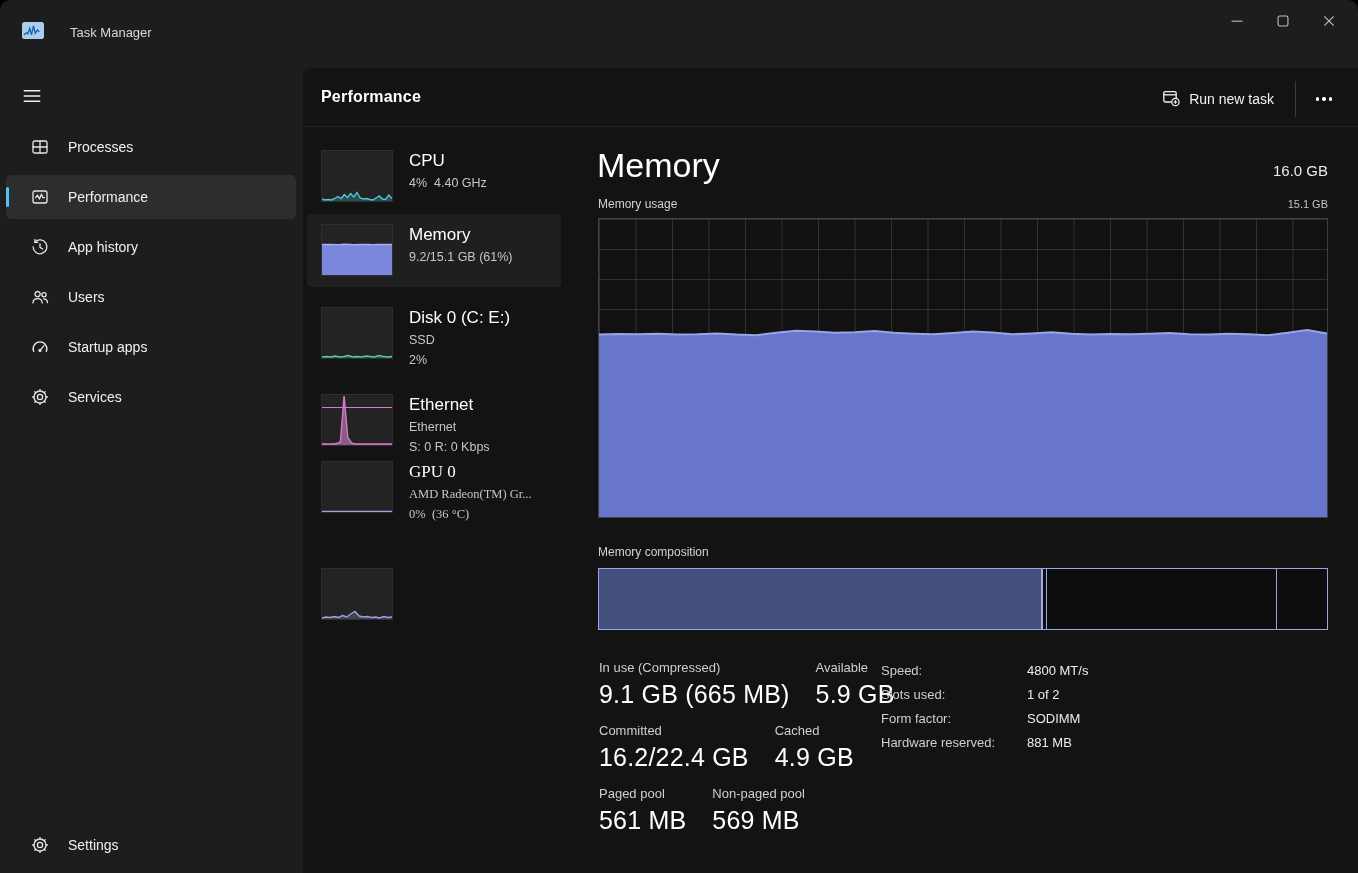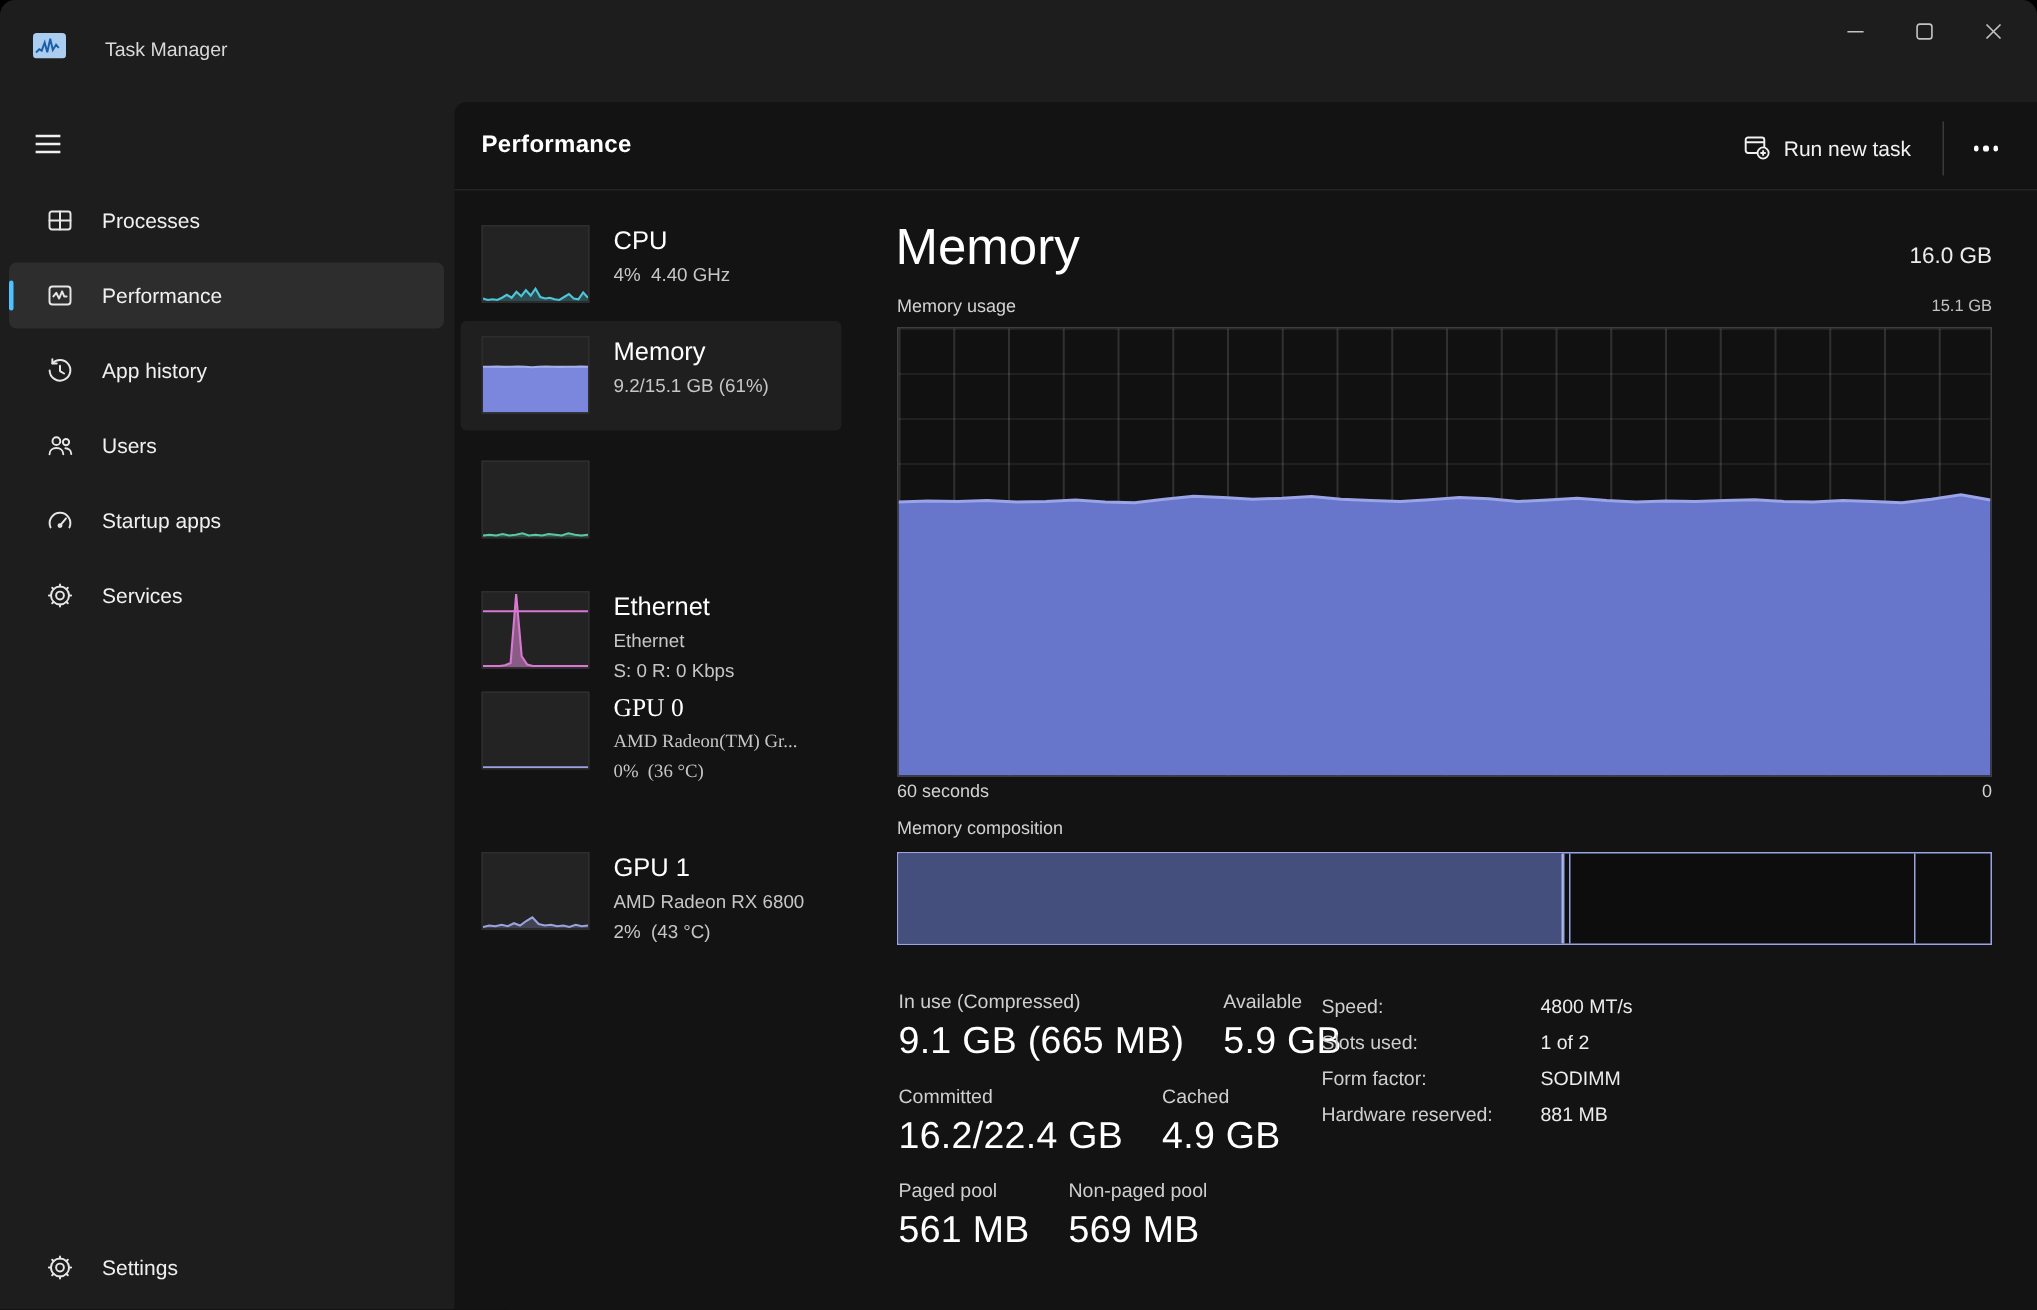--- a/index.html
+++ b/index.html
@@ -236,20 +236,25 @@
     <div class="perf-sub">9.2/15.1 GB (61%)</div>
         </div>
   </div>
       <div class="perf-item" style="top: 229px; min-height: 78px;">
     <div class="thumb">
           <svg width="100%" height="100%" viewBox="0 0 70 50" preserveAspectRatio="none">
             <path d="M0.0 49.0L4.4 48.5L8.8 49.0L13.1 48.0L17.5 49.0L21.9 48.5L26.3 47.5L30.6 49.0L35.0 48.5L39.4 49.0L43.8 48.0L48.1 48.5L52.5 49.0L56.9 47.5L61.3 48.5L65.6 49.0L70.0 48.5L70 50L0 50Z" fill="rgba(87,201,166,0.25)"></path>
             <path d="M0.0 49.0L4.4 48.5L8.8 49.0L13.1 48.0L17.5 49.0L21.9 48.5L26.3 47.5L30.6 49.0L35.0 48.5L39.4 49.0L43.8 48.0L48.1 48.5L52.5 49.0L56.9 47.5L61.3 48.5L65.6 49.0L70.0 48.5" fill="none" stroke="#57c9a6" stroke-width="1.4" vector-effect="non-scaling-stroke"></path>
           </svg>
         </div>
+    <div class="perf-text">
+      <div class="perf-title">Disk 0 (C: E:)</div>
+    <div class="perf-sub">SSD</div>
+          <div class="perf-sub">2%</div>
+        </div>
   </div>
       <div class="perf-item" style="top: 316px; min-height: 78px;">
     <div class="thumb">
           <svg width="100%" height="100%" viewBox="0 0 70 50" preserveAspectRatio="none">
             <path d="M0.0 49.0L3.7 49.0L7.4 49.0L11.1 49.0L14.7 48.5L18.4 47.0L22.1 1.0L25.8 42.5L29.5 48.0L33.2 49.0L36.8 49.0L40.5 49.0L44.2 49.0L47.9 49.0L51.6 49.0L55.3 49.0L58.9 49.0L62.6 49.0L66.3 49.0L70.0 49.0L70 50L0 50Z" fill="rgba(224,138,216,0.55)"></path>
             <path d="M0.0 49.0L3.7 49.0L7.4 49.0L11.1 49.0L14.7 48.5L18.4 47.0L22.1 1.0L25.8 42.5L29.5 48.0L33.2 49.0L36.8 49.0L40.5 49.0L44.2 49.0L47.9 49.0L51.6 49.0L55.3 49.0L58.9 49.0L62.6 49.0L66.3 49.0L70.0 49.0" fill="none" stroke="#d779d0" stroke-width="1.4" vector-effect="non-scaling-stroke"></path>
             <line x1="0" x2="70" y1="12.5" y2="12.5" stroke="#d779d0" stroke-width="1.2" vector-effect="non-scaling-stroke"></line>
           </svg>
         </div>
     <div class="perf-text">
@@ -270,43 +275,34 @@
     <div class="perf-sub">AMD Radeon(TM) Gr...</div>
           <div class="perf-sub">0%  (36 °C)</div>
         </div>
   </div>
       <div class="perf-item" style="top: 490px; min-height: 78px;">
     <div class="thumb">
           <svg width="100%" height="100%" viewBox="0 0 70 50" preserveAspectRatio="none">
             <path d="M0.0 49.0L4.1 48.0L8.2 48.5L12.4 47.5L16.5 48.5L20.6 46.5L24.7 48.0L28.8 45.0L32.9 42.5L37.1 47.0L41.2 48.0L45.3 47.5L49.4 48.5L53.5 48.0L57.6 49.0L61.8 47.5L65.9 48.5L70.0 48.0L70 50L0 50Z" fill="rgba(154,162,224,0.25)"></path>
             <path d="M0.0 49.0L4.1 48.0L8.2 48.5L12.4 47.5L16.5 48.5L20.6 46.5L24.7 48.0L28.8 45.0L32.9 42.5L37.1 47.0L41.2 48.0L45.3 47.5L49.4 48.5L53.5 48.0L57.6 49.0L61.8 47.5L65.9 48.5L70.0 48.0" fill="none" stroke="#9aa2e0" stroke-width="1.4" vector-effect="non-scaling-stroke"></path>
           </svg>
-        </div>
-    <div class="perf-text">
-      <div class="perf-title">GPU 1</div>
-    <div class="perf-sub">AMD Radeon RX 6800</div>
-          <div class="perf-sub">2%  (43 °C)</div>
         </div>
   </div>
     </div>
 
   <div class="mem-title">Memory</div>
   <div class="mem-total">16.0 GB</div>
   <div class="usage-caption">Memory usage</div>
   <div class="usage-max">15.1 GB</div>
   <div class="mem-chart" id="mem-chart">
       <div><svg width="100%" height="100%" viewBox="0 0 730 298" preserveAspectRatio="none">
           <path d="M0.0 115.6L19.7 115.0L39.5 115.3L59.2 114.7L78.9 115.6L98.6 115.3L118.4 114.4L138.1 115.6L157.8 116.2L177.6 113.8L197.3 111.8L217.0 112.6L236.8 113.8L256.5 113.2L276.2 112.0L295.9 113.8L315.7 114.7L335.4 115.3L355.1 114.1L374.9 112.6L394.6 113.5L414.3 115.3L434.1 114.4L453.8 113.2L473.5 114.7L493.2 115.6L513.0 115.0L532.7 115.3L552.4 114.7L572.2 114.1L591.9 115.3L611.6 115.6L631.4 114.7L651.1 115.3L670.8 116.2L690.5 113.8L710.3 110.9L730.0 114.4L730 298L0 298Z" fill="#6775ca"></path>
           <path d="M0.0 115.6L19.7 115.0L39.5 115.3L59.2 114.7L78.9 115.6L98.6 115.3L118.4 114.4L138.1 115.6L157.8 116.2L177.6 113.8L197.3 111.8L217.0 112.6L236.8 113.8L256.5 113.2L276.2 112.0L295.9 113.8L315.7 114.7L335.4 115.3L355.1 114.1L374.9 112.6L394.6 113.5L414.3 115.3L434.1 114.4L453.8 113.2L473.5 114.7L493.2 115.6L513.0 115.0L532.7 115.3L552.4 114.7L572.2 114.1L591.9 115.3L611.6 115.6L631.4 114.7L651.1 115.3L670.8 116.2L690.5 113.8L710.3 110.9L730.0 114.4" fill="none" stroke="#9aa4e6" stroke-width="2" vector-effect="non-scaling-stroke"></path>
         </svg></div>
     </div>
-  <div class="x-labels">
-    <span>60 seconds</span>
-    <span>0</span>
-  </div>
   <div class="comp-caption">Memory composition</div>
   <div class="comp-bar" id="comp-bar">
       <div class="comp-seg filled" style="width: 60.8%;"></div>
       <div class="comp-seg" style="width: 0.6%;"></div>
       <div class="comp-seg" style="width: 31.6%;"></div>
       <div class="comp-seg" style="width: 7%;"></div>
     </div>
 
   <div class="stats" id="stats">
       <div class="stat-row">

